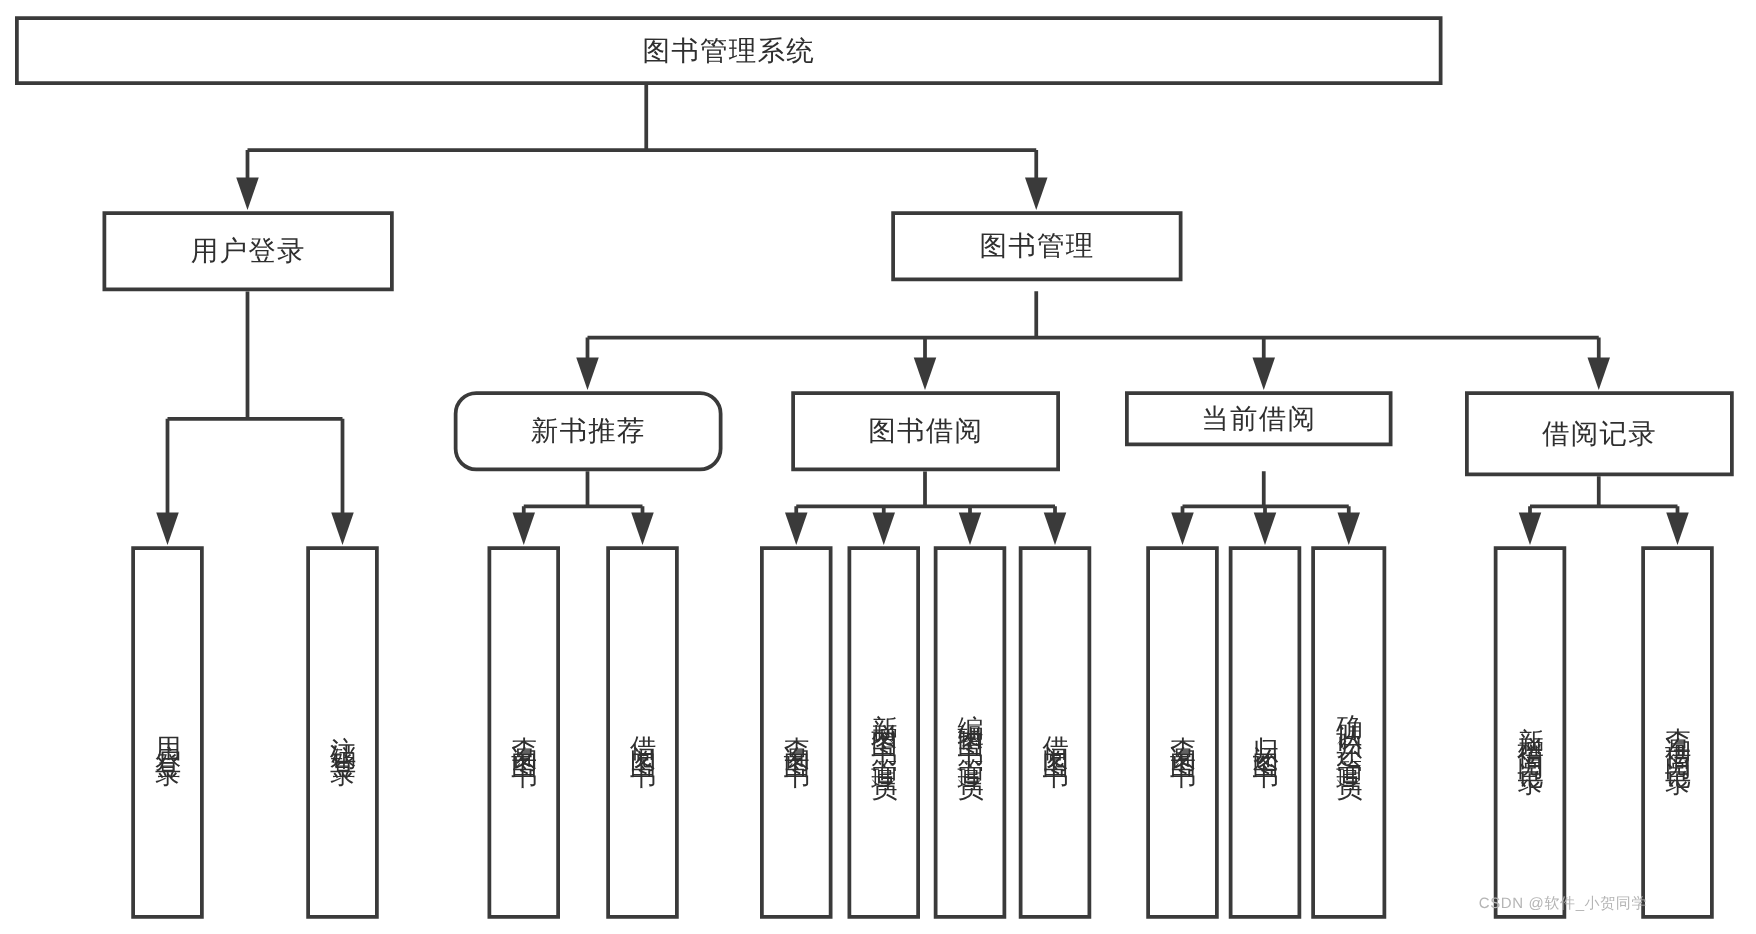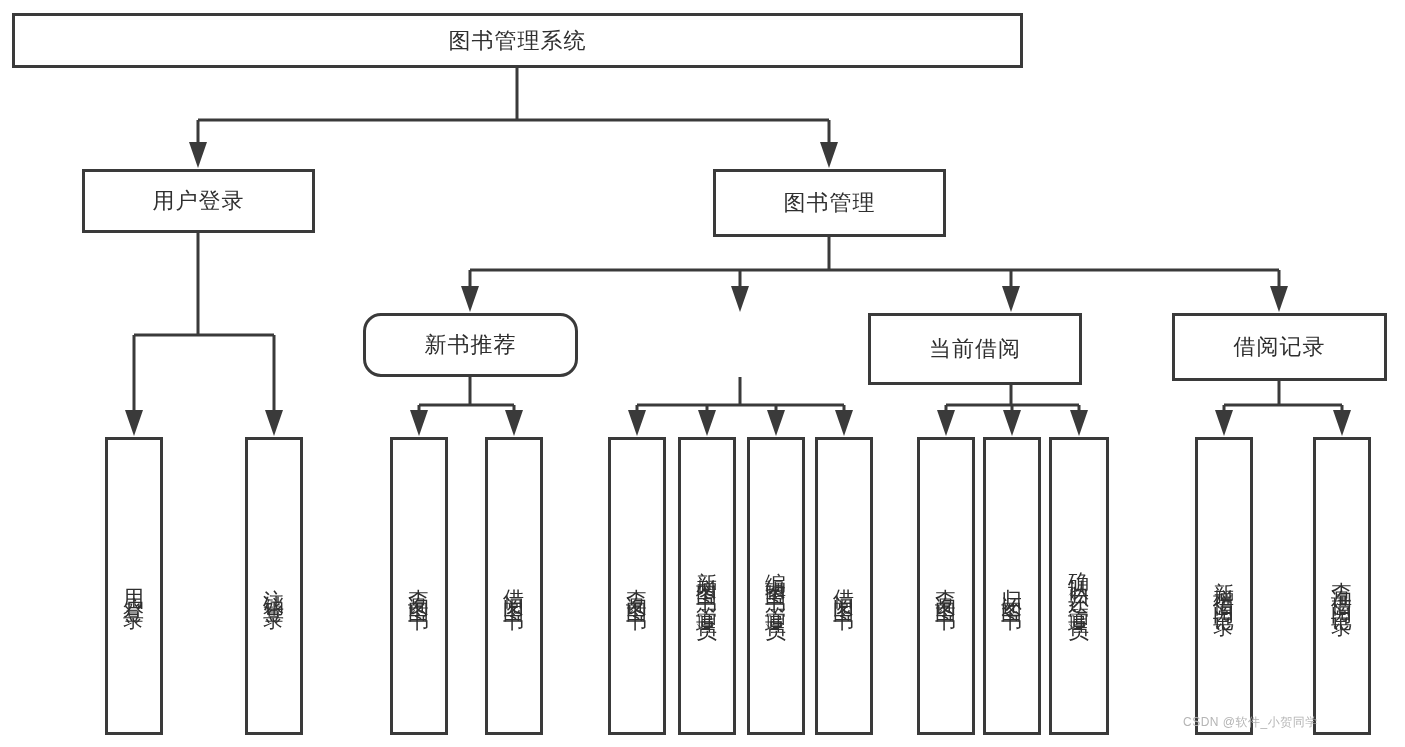--- a/index.html
+++ b/index.html
@@ -49,28 +49,28 @@
   }
   .vtext {
     writing-mode: vertical-rl;
     text-orientation: mixed;
     font-size: 21px;
     letter-spacing: 7px;
     line-height: 1;
     white-space: nowrap;
   }
   
-  #n-root { left: 12px; top: 13px; width: 1011px; height: 55px; }
+  #n-root { left: 12px; top: 13px; width: 1142px; height: 55px; }
   
   #n-user-login  { left: 82px;  top: 169px; width: 233px; height: 64px; }
-  #n-book-manage { left: 713px; top: 169px; width: 233px; height: 68px; }
+  #n-book-manage { left: 713px; top: 169px; width: 233px; height: 56px; }
   
   #n-recommend { left: 363px;  top: 313px; width: 215px; height: 64px; border-radius: 18px; }
   #n-borrow    { left: 633px;  top: 313px; width: 215px; height: 64px; }
-  #n-current   { left: 868px;  top: 313px; width: 214px; height: 72px; }
+  #n-current   { left: 900px;  top: 313px; width: 214px; height: 44px; }
   #n-record    { left: 1172px; top: 313px; width: 215px; height: 68px; }
   
   #l-login     { left: 105px; }
   #l-logout    { left: 245px; }
   #l-nb-query  { left: 390px; }
   #l-nb-borrow { left: 485px; }
   #l-bb-query  { left: 608px; }
   #l-bb-add    { left: 678px; }
   #l-bb-edit   { left: 747px; }
   #l-bb-borrow { left: 815px; }
@@ -145,20 +145,23 @@
   <div class="node" id="n-user-login">
     <span>用户登录</span>
   </div>
   <div class="node" id="n-book-manage">
     <span>图书管理</span>
   </div>
 
   <div class="node" id="n-recommend">
     <span>新书推荐</span>
   </div>
+  <div class="node" id="n-borrow">
+    <span>图书借阅</span>
+  </div>
   <div class="node" id="n-current">
     <span>当前借阅</span>
   </div>
   <div class="node" id="n-record">
     <span>借阅记录</span>
   </div>
 
   <div class="leaf" id="l-login">
     <span class="vtext">用户登录</span>
   </div>

